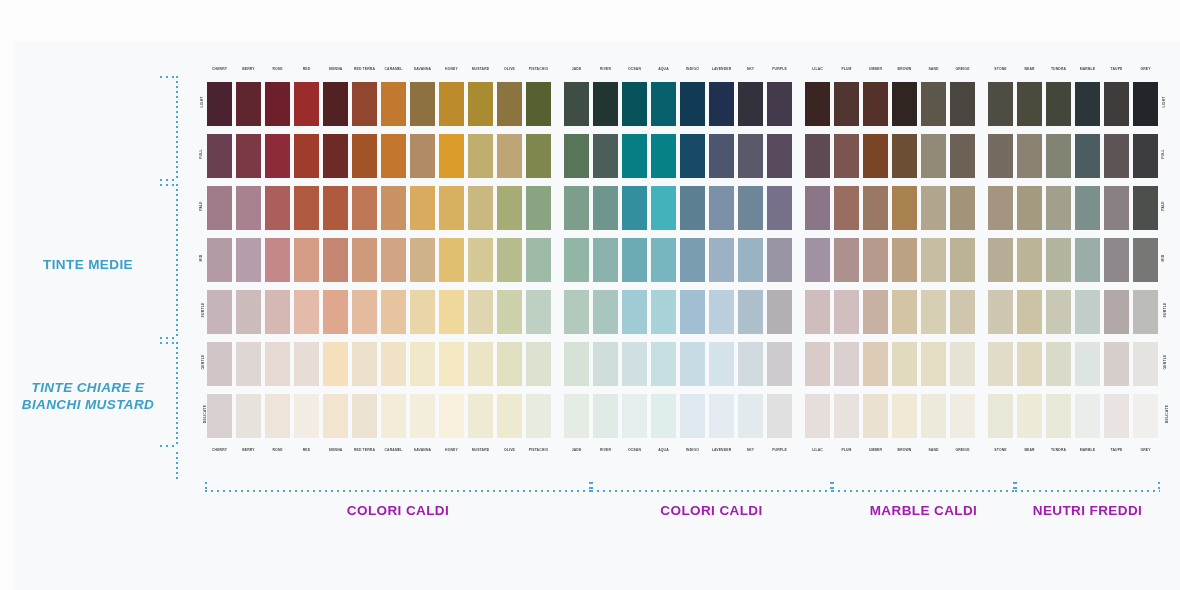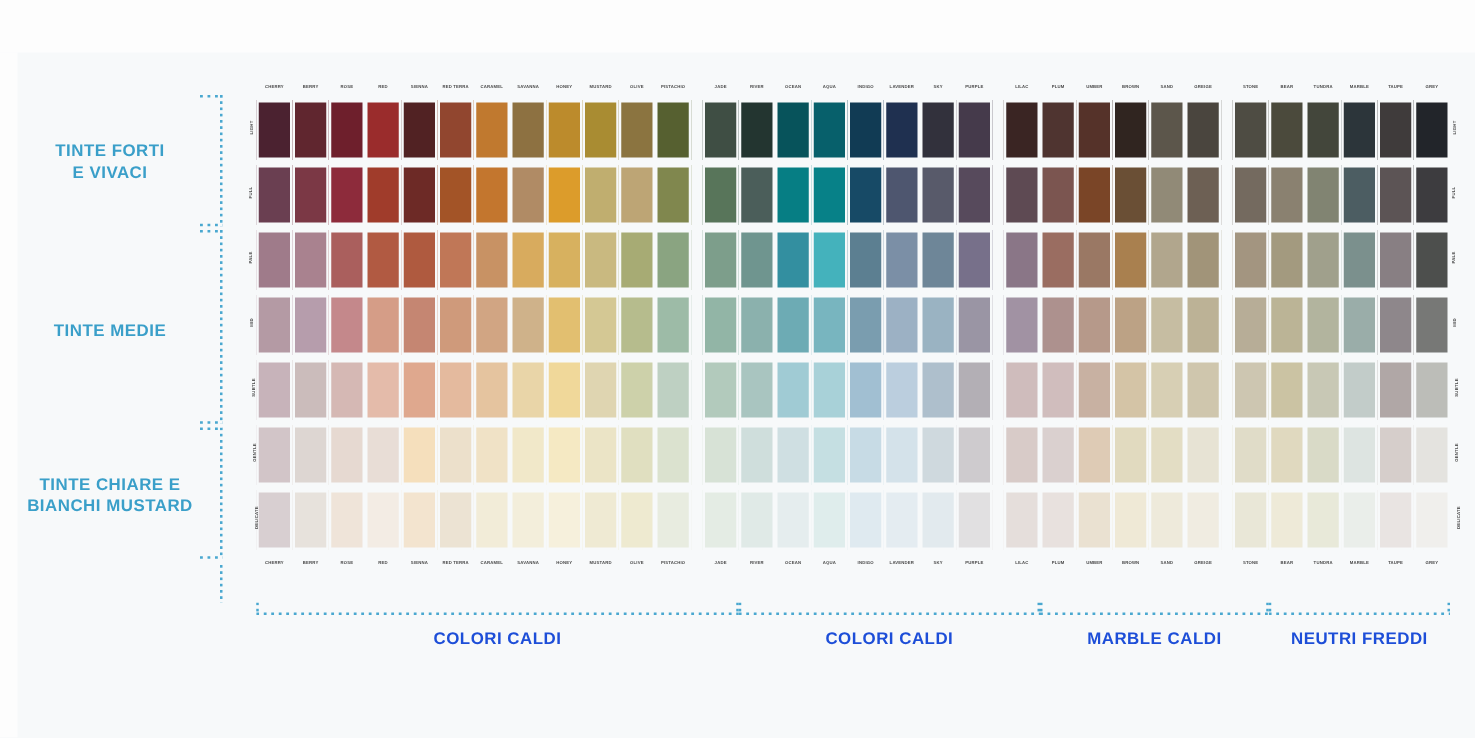--- a/index.html
+++ b/index.html
@@ -101,45 +101,41 @@
   }
   .row-label span {
     display: inline-block;
     transform: rotate(-90deg);
     white-space: nowrap;
   }
 
   
   .family-label {
     position: absolute;
-    color: #1d4ed8;
+    color: #a21caf;
     font-size: 13.5px;
     font-weight: bold;
     letter-spacing: .4px;
     text-align: center;
   }
 </style>
 </head>
 <body>
 
 <div id="bg-panel-top"></div>
 <div id="bg-panel-left"></div>
 
 <div id="chart">
 
-  <div class="tone-group-label" style="left:8px; top:112px;">
-    <div>TINTE FORTI</div>
-    <div>E VIVACI</div>
-  </div>
 
   <div class="tone-group-label" style="left:8px; top:256px;">
     <div>TINTE MEDIE</div>
   </div>
 
-  <div class="tone-group-label" style="left:8px; top:379px;">
+  <div class="tone-group-label" style="left:8px; top:379px;font-style:italic;">
     <div>TINTE CHIARE E</div>
     <div>BIANCHI MUSTARD</div>
   </div>
 
   <div class="v-dot-line" style="left:176px; top:76px; height:105px;"></div>
   <div class="h-dot-line" style="left:160px; top:76px; width:18px;"></div>
   <div class="h-dot-line" style="left:160px; top:179px; width:18px;"></div>
 
   <div class="v-dot-line" style="left:176px; top:184px; height:155px;"></div>
   <div class="h-dot-line" style="left:160px; top:184px; width:18px;"></div>

